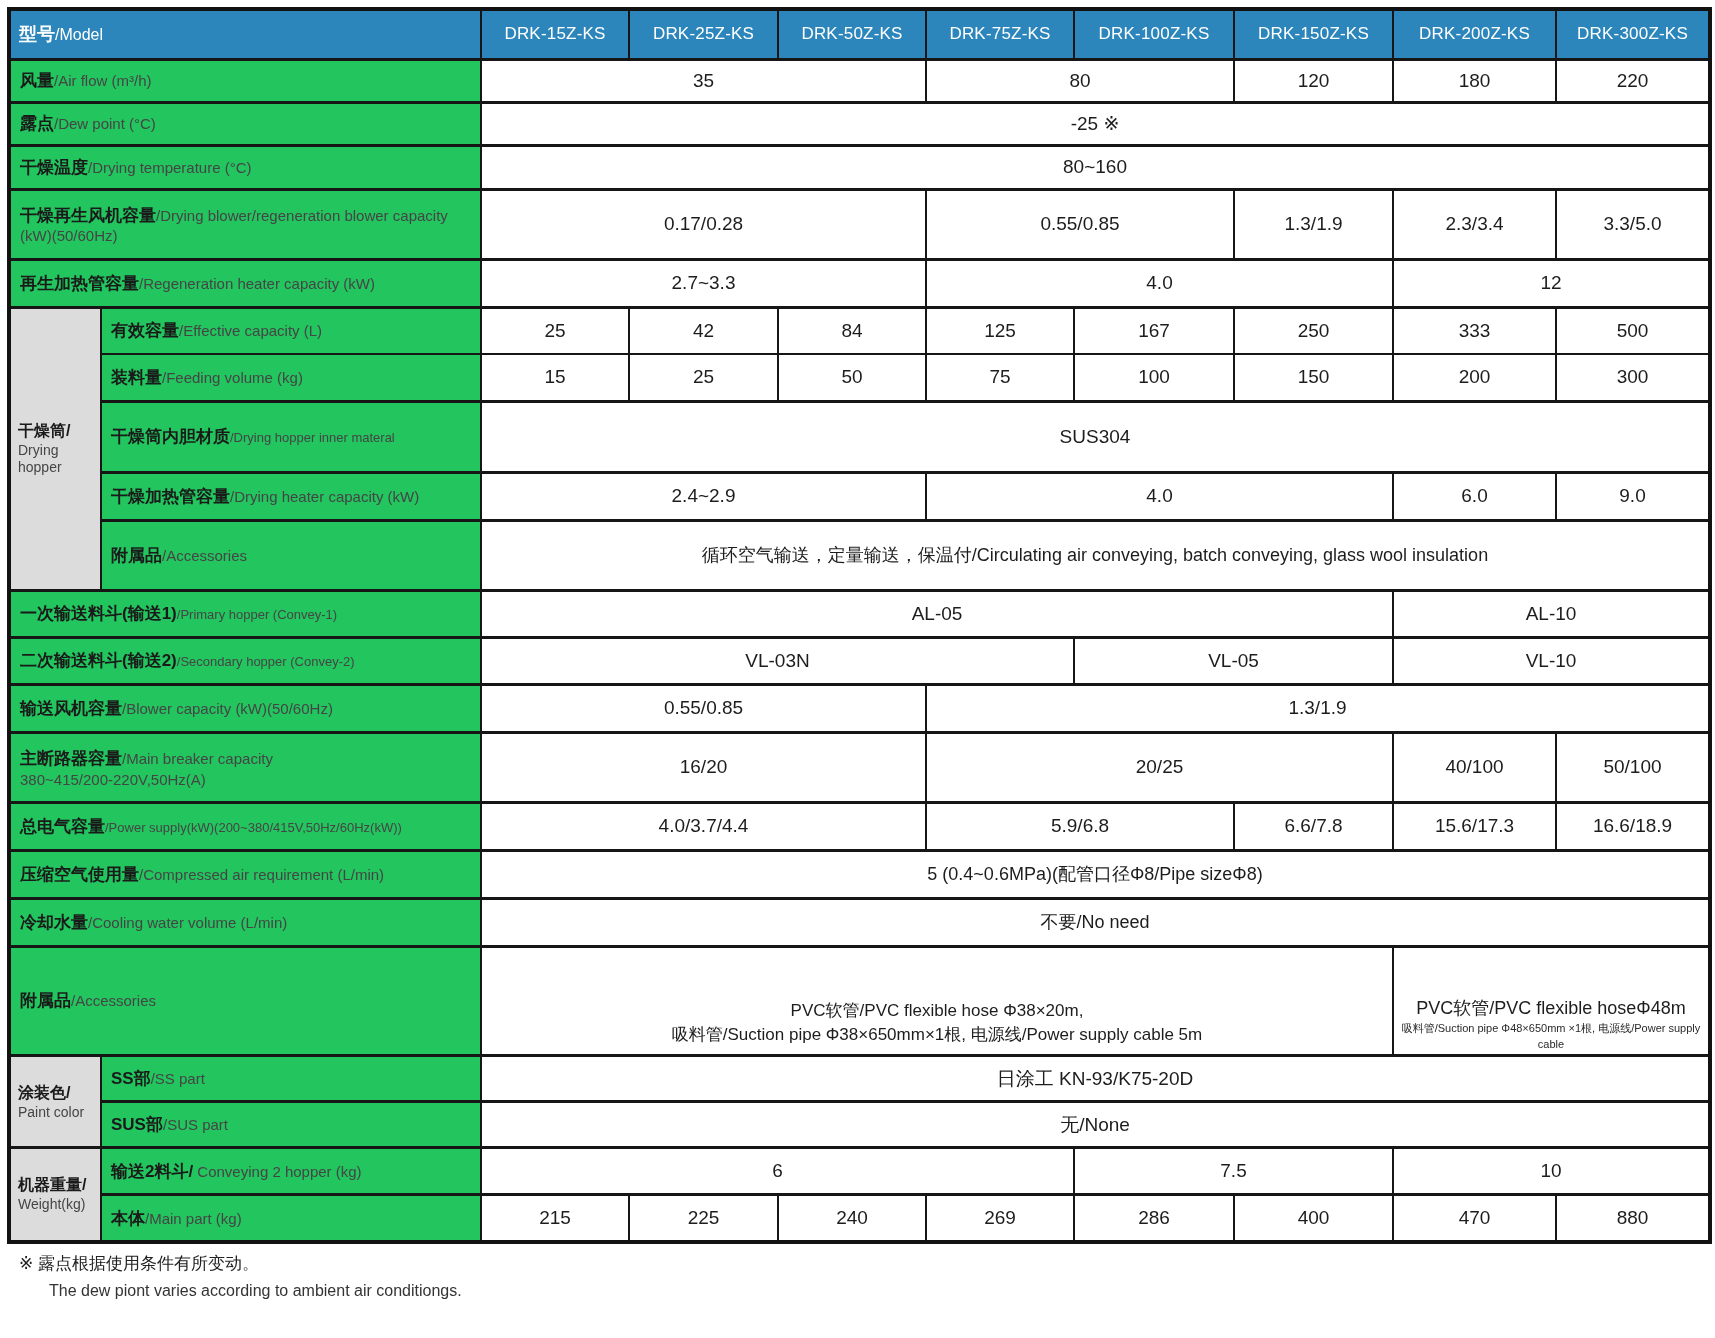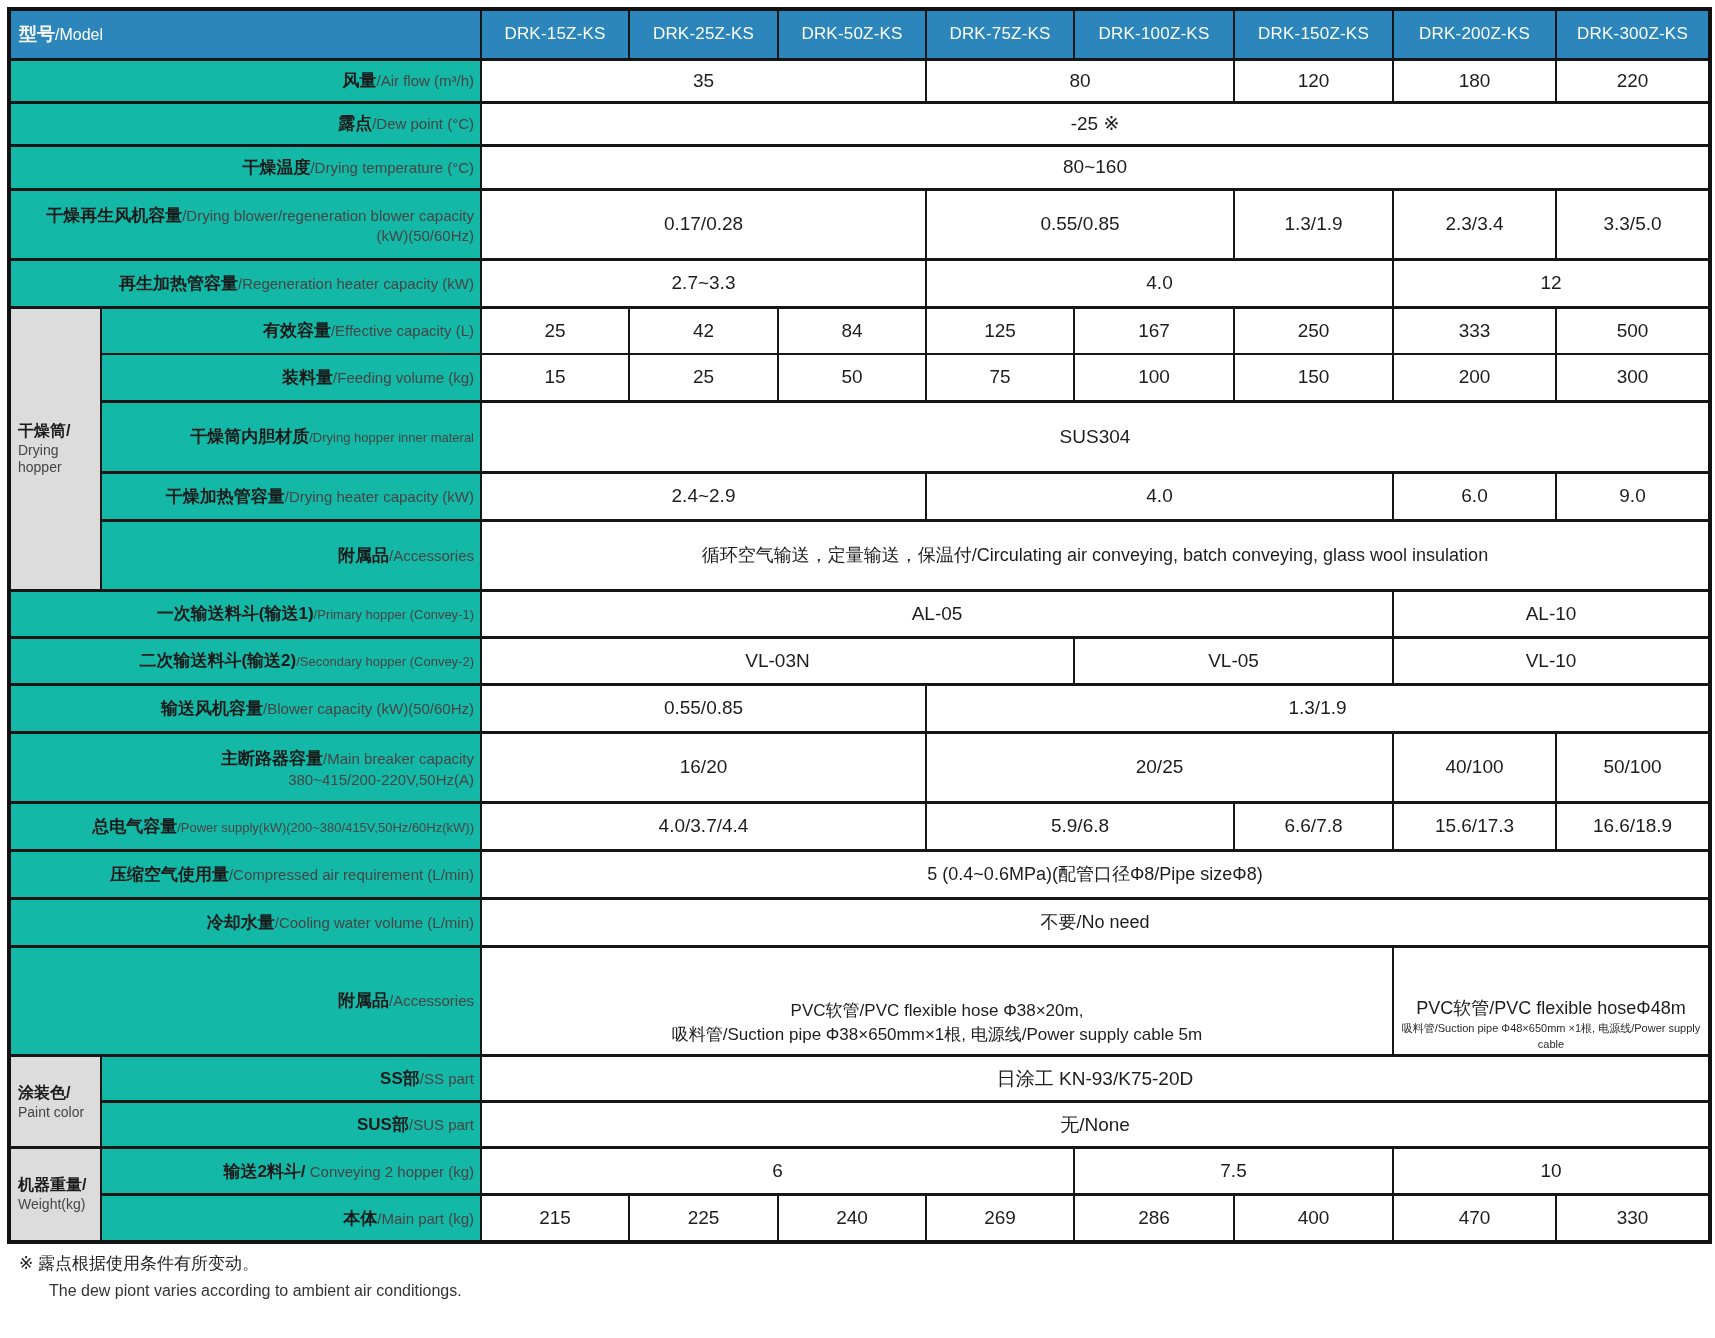--- a/index.html
+++ b/index.html
@@ -12,21 +12,21 @@
   col.c8{width:163px}col.c9{width:154px}
   td{border:2px solid #161616;border-top-width:3px;border-bottom-width:3px;
      vertical-align:middle;overflow:hidden;}
   
   tr[data-row="header"] td{background:#2c86bb;color:#ffffff;border-bottom-width:3px;}
   td.header-label-cell{padding:2px 6px 2px 8px;}
   td.header-label-cell .zh{color:#ffffff;font-size:18px;}
   td.header-label-cell .en{color:#ffffff;font-size:16px;text-align:center;}
   td.model-cell{text-align:center;font-size:17px;font-weight:400;letter-spacing:0.2px;}
   
-  td.label-cell{background:#14b8a6;padding:3px 6px 3px 9px;text-align:right;}
+  td.label-cell{background:#22c55e;padding:3px 6px 3px 9px;}
   .zh{font-weight:700;color:#1a1a1a;font-size:17px;}
   .en{font-weight:400;color:#454545;font-size:15px;}
   .line2{font-size:15px;color:#454545;margin-top:1px;}
   td.group-cell{background:#dcdcdd;padding:3px 3px 3px 7px;}
   td.group-cell .zh{font-size:16px;display:block;}
   td.group-cell .en{font-size:14px;display:block;line-height:1.25;}
   
   td.value-cell{background:#ffffff;text-align:center;font-size:19px;color:#1d1d1d;padding:2px 4px;}
   .vline1{font-size:17px;line-height:1.45;}
   .vline2{font-size:17px;line-height:1.45;}
@@ -244,21 +244,21 @@
         </tr>
         <tr data-row="mainpart">
           <td class="label-cell" colspan="1"><span class="zh">本体</span><span class="en">/Main part (kg)</span></td>
           <td class="value-cell">215</td>
           <td class="value-cell">225</td>
           <td class="value-cell">240</td>
           <td class="value-cell">269</td>
           <td class="value-cell">286</td>
           <td class="value-cell">400</td>
           <td class="value-cell">470</td>
-          <td class="value-cell">330</td>
+          <td class="value-cell">880</td>
         </tr>
       </tbody>
   </table>
 
   <div class="footnote">
     <div class="fn1">※ 露点根据使用条件有所变动。</div>
     <div class="fn2">The dew piont varies according to ambient air conditiongs.</div>
   </div>
 </div>
 

